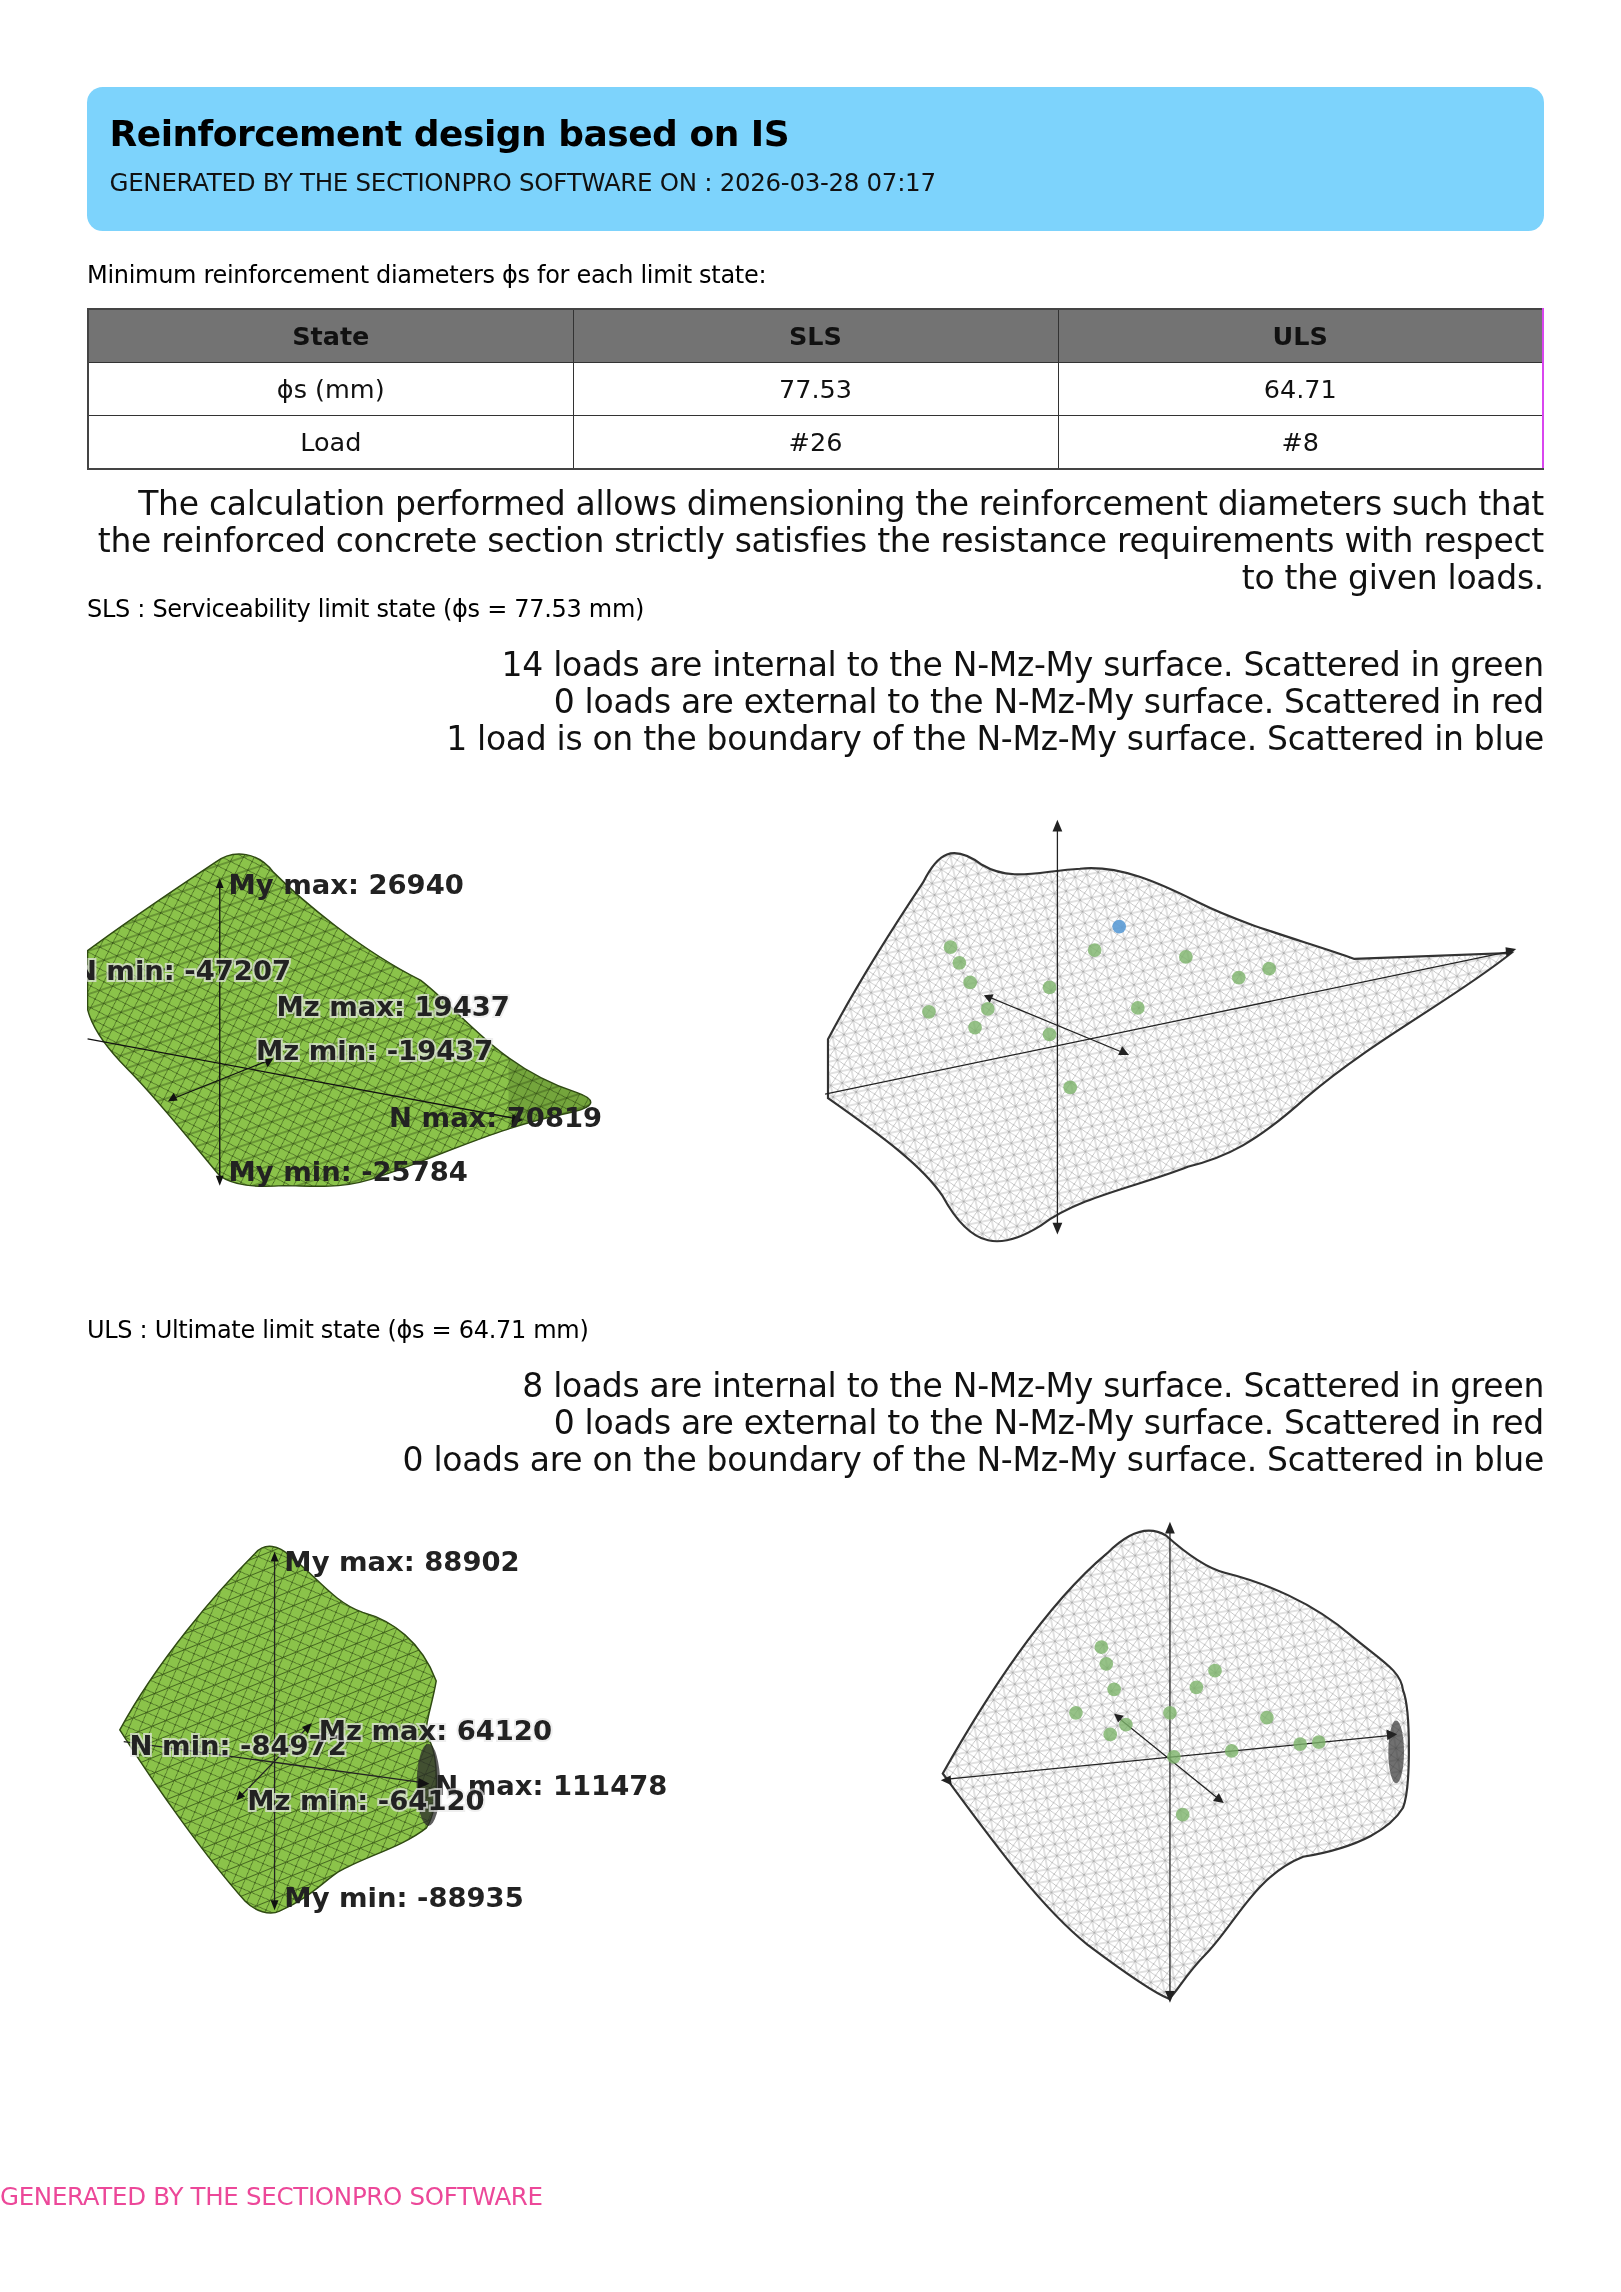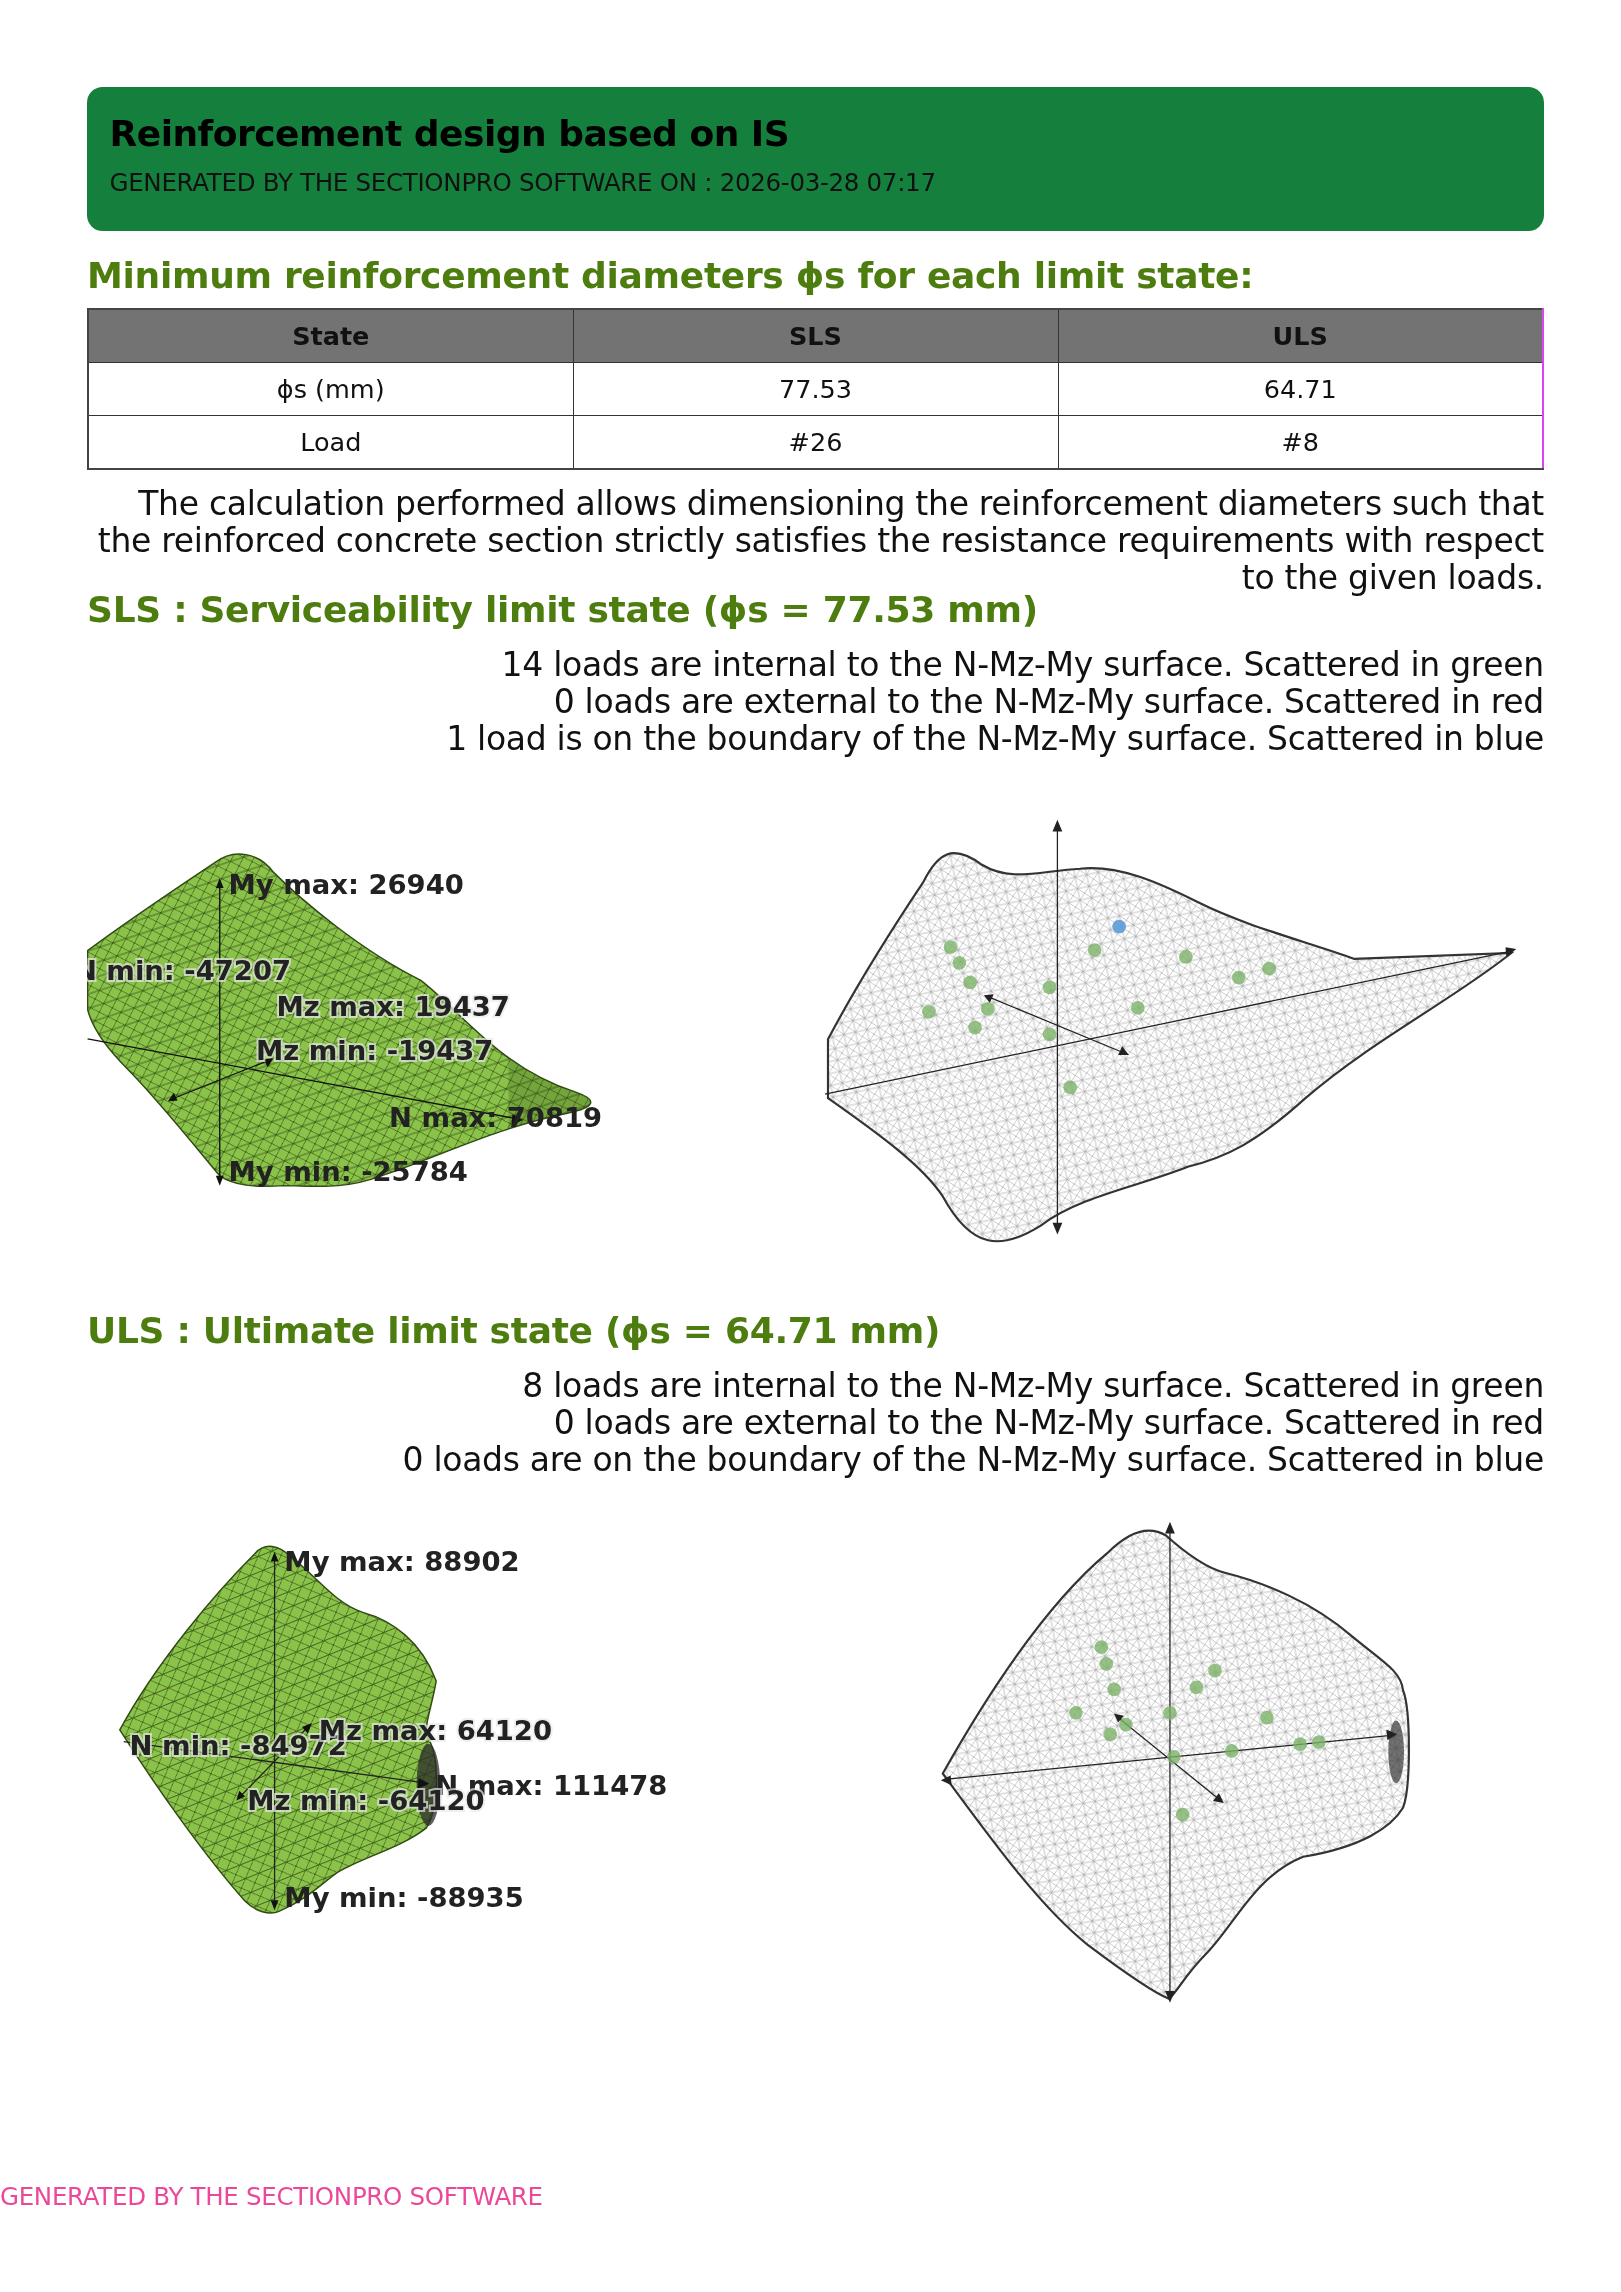--- a/index.html
+++ b/index.html
@@ -1,21 +1,21 @@
 <!DOCTYPE html>
 <html><head>
 <meta charset="utf-8">
 <style>
   html, body { margin: 0; padding: 0; background: #ffffff; }
   body { width: 1621px; height: 2293px; position: relative; font-family: "DejaVu Sans", "Liberation Sans", sans-serif; color: #111; overflow: hidden; }
   .page { position: absolute; left: 87px; top: 87px; width: 1457px; }
-  .header-box { background: #15803d; border-radius: 15.7px; height: 144px; box-sizing: border-box; padding: 21.6px 22.5px; }
+  .header-box { background: #7dd3fc; border-radius: 15.7px; height: 144px; box-sizing: border-box; padding: 21.6px 22.5px; }
   .header-title { font-size: 36px; font-weight: bold; letter-spacing: -0.5px; margin: 0; line-height: 49px; color: #000; }
   .header-sub { font-size: 24.5px; margin-top: 9.8px; line-height: 31px; color: #111; letter-spacing: -0.3px; }
-  .section-title { color: #4d7c0f; font-weight: bold; font-size: 36px; letter-spacing: -0.3px; line-height: 39px; }
+  .section-title { color: #000000; font-weight: normal; font-size: 24px; letter-spacing: -0.3px; line-height: 39px; }
   .t-min { position: absolute; top: 169px; left: 0; }
   table.res { position: absolute; top: 221px; left: 0; width: 1457px; border-collapse: collapse; font-size: 25.5px; }
   table.res th, table.res td { border: 1px solid #333; text-align: center; height: 52px; padding: 0; }
   table.res tr.head th { background: #737373; font-weight: bold; border-top: 2.9px solid #444; }
   table.res tr:last-child td { border-bottom: 2px solid #444; }
   table.res th:first-child, table.res td:first-child { border-left: 2px solid #444; }
   table.res th:last-child, table.res td:last-child { border-right: 2px solid #d946ef; }
   .para { position: absolute; left: 0; width: 1457px; font-size: 33px; line-height: 37px; letter-spacing: -0.3px; text-align: right; }
   .p-calc { top: 398px; }
   .t-sls { position: absolute; top: 503px; left: 0; }

